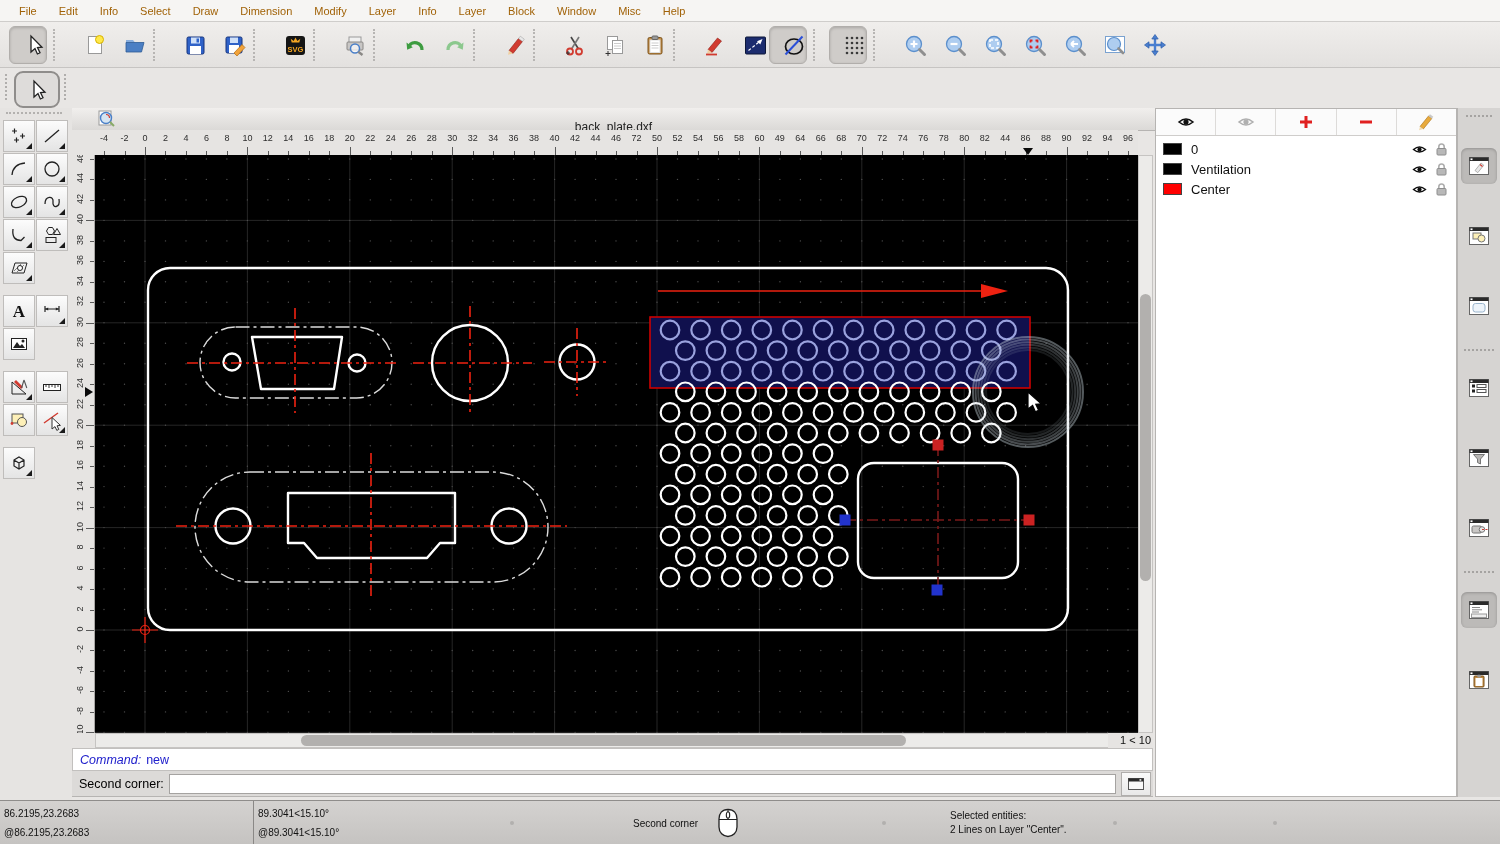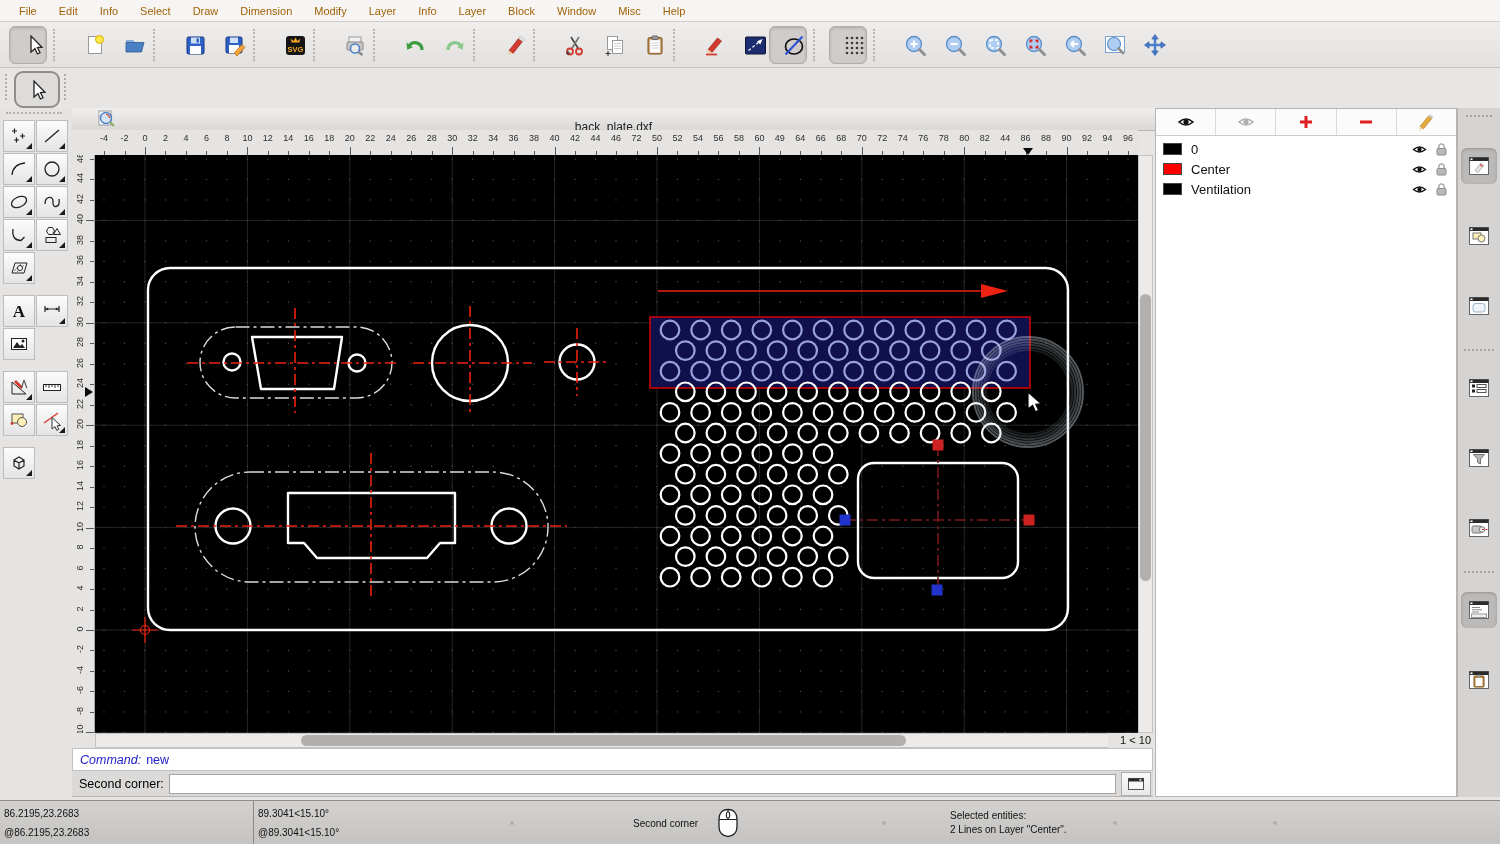--- a/index.html
+++ b/index.html
@@ -959,38 +959,38 @@
           </svg>
         </span>
         <span class="icon">
           <svg width="15" height="14" viewBox="0 0 15 14">
             <path d="M4.8,7 V4.8 Q4.8,2 7.5,2 Q10.2,2 10.2,4.8 V7" fill="none" stroke="#aeaeae" stroke-width="1.6"></path>
             <rect x="3" y="6.5" width="9" height="6.5" rx="1" fill="#b8b8b8" stroke="#8e8e8e"></rect>
           </svg>
         </span>
       </div>
       <div class="lp-row">
-        <span class="lp-swatch" style="background:#ff0000"></span>
-        <span class="lp-name">Center</span>
+        <span class="lp-swatch" style="background:#000000"></span>
+        <span class="lp-name">Ventilation</span>
         <span class="icon">
           <svg width="15" height="11" viewBox="0 0 15 11">
             <path d="M1.5,5.5 Q7.5,0.5 13.5,5.5 Q7.5,10.5 1.5,5.5 Z" fill="none" stroke="#111" stroke-width="1.4"></path>
             <circle cx="7.5" cy="5.5" r="2.1" fill="#111"></circle>
           </svg>
         </span>
         <span class="icon">
           <svg width="15" height="14" viewBox="0 0 15 14">
             <path d="M4.8,7 V4.8 Q4.8,2 7.5,2 Q10.2,2 10.2,4.8 V7" fill="none" stroke="#aeaeae" stroke-width="1.6"></path>
             <rect x="3" y="6.5" width="9" height="6.5" rx="1" fill="#b8b8b8" stroke="#8e8e8e"></rect>
           </svg>
         </span>
       </div>
       <div class="lp-row">
-        <span class="lp-swatch" style="background:#000000"></span>
-        <span class="lp-name">Ventilation</span>
+        <span class="lp-swatch" style="background:#ff0000"></span>
+        <span class="lp-name">Center</span>
         <span class="icon">
           <svg width="15" height="11" viewBox="0 0 15 11">
             <path d="M1.5,5.5 Q7.5,0.5 13.5,5.5 Q7.5,10.5 1.5,5.5 Z" fill="none" stroke="#111" stroke-width="1.4"></path>
             <circle cx="7.5" cy="5.5" r="2.1" fill="#111"></circle>
           </svg>
         </span>
         <span class="icon">
           <svg width="15" height="14" viewBox="0 0 15 14">
             <path d="M4.8,7 V4.8 Q4.8,2 7.5,2 Q10.2,2 10.2,4.8 V7" fill="none" stroke="#aeaeae" stroke-width="1.6"></path>
             <rect x="3" y="6.5" width="9" height="6.5" rx="1" fill="#b8b8b8" stroke="#8e8e8e"></rect>

